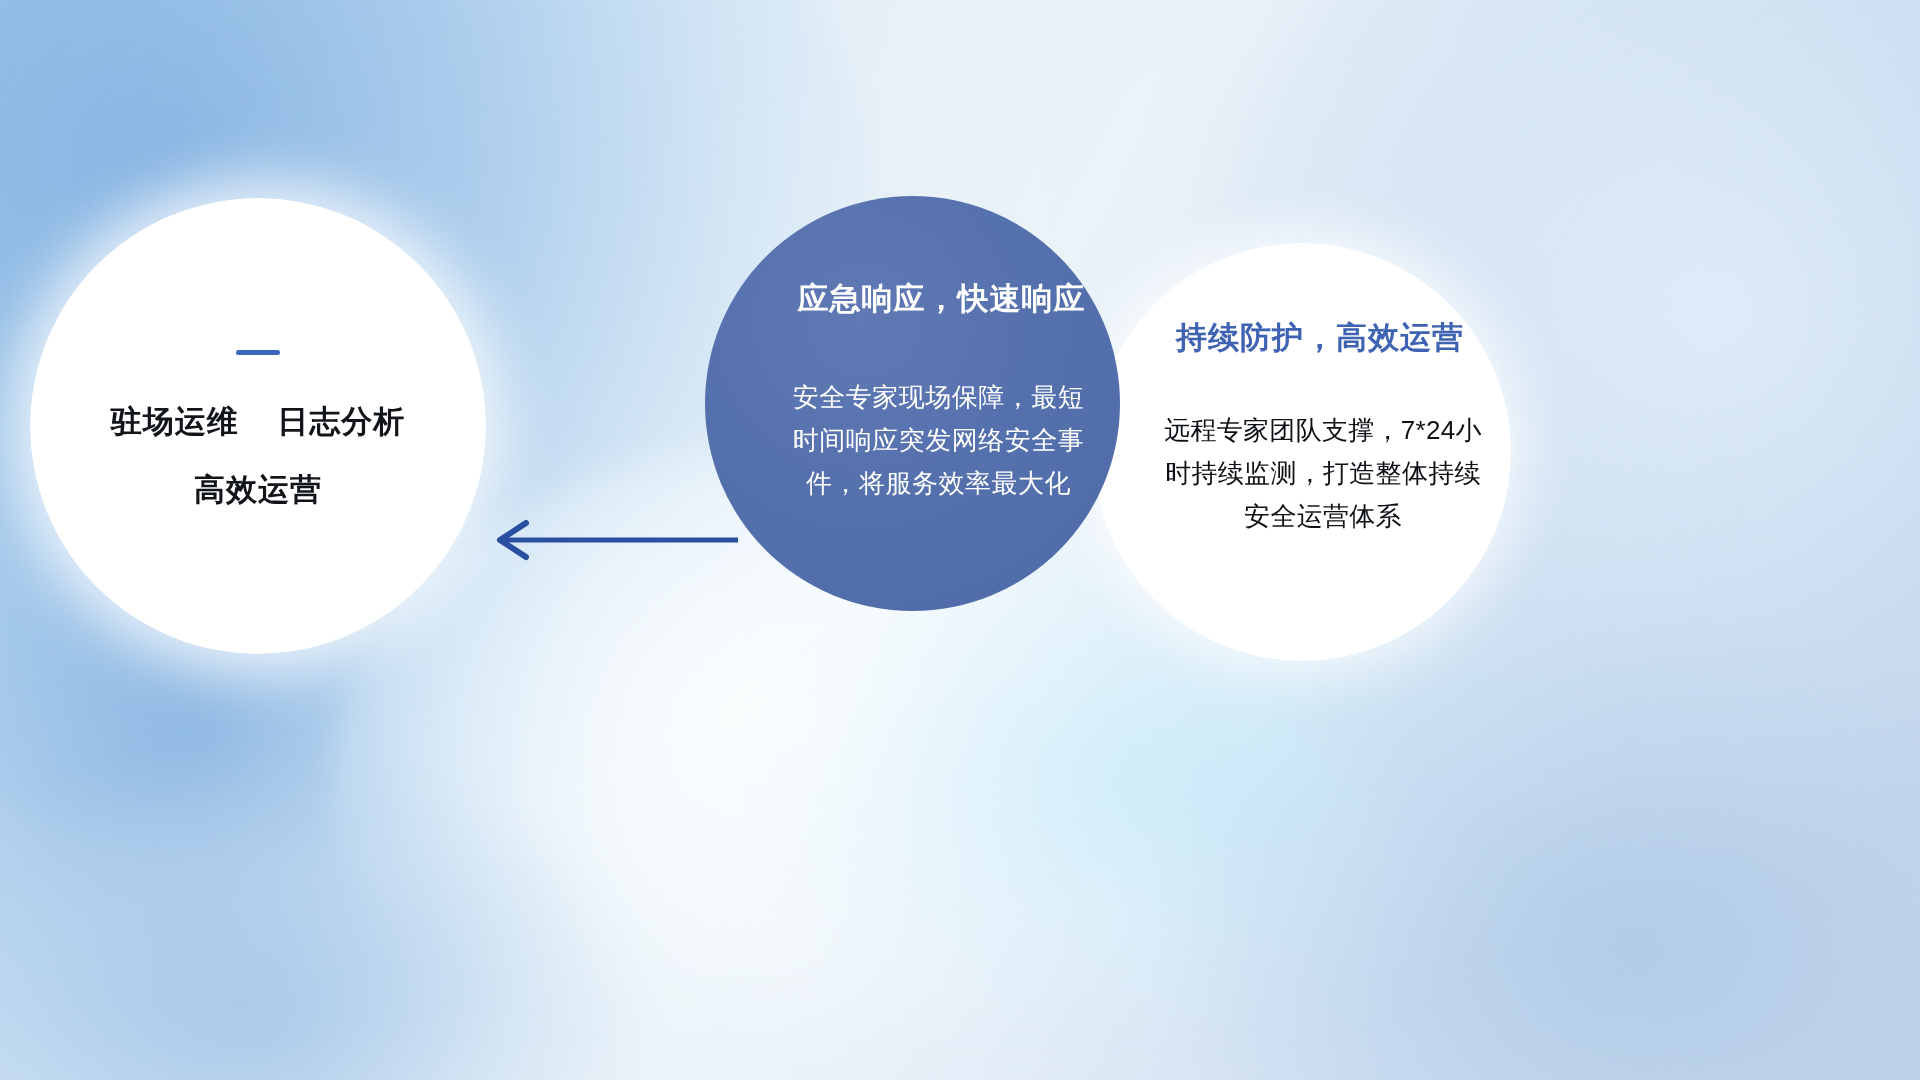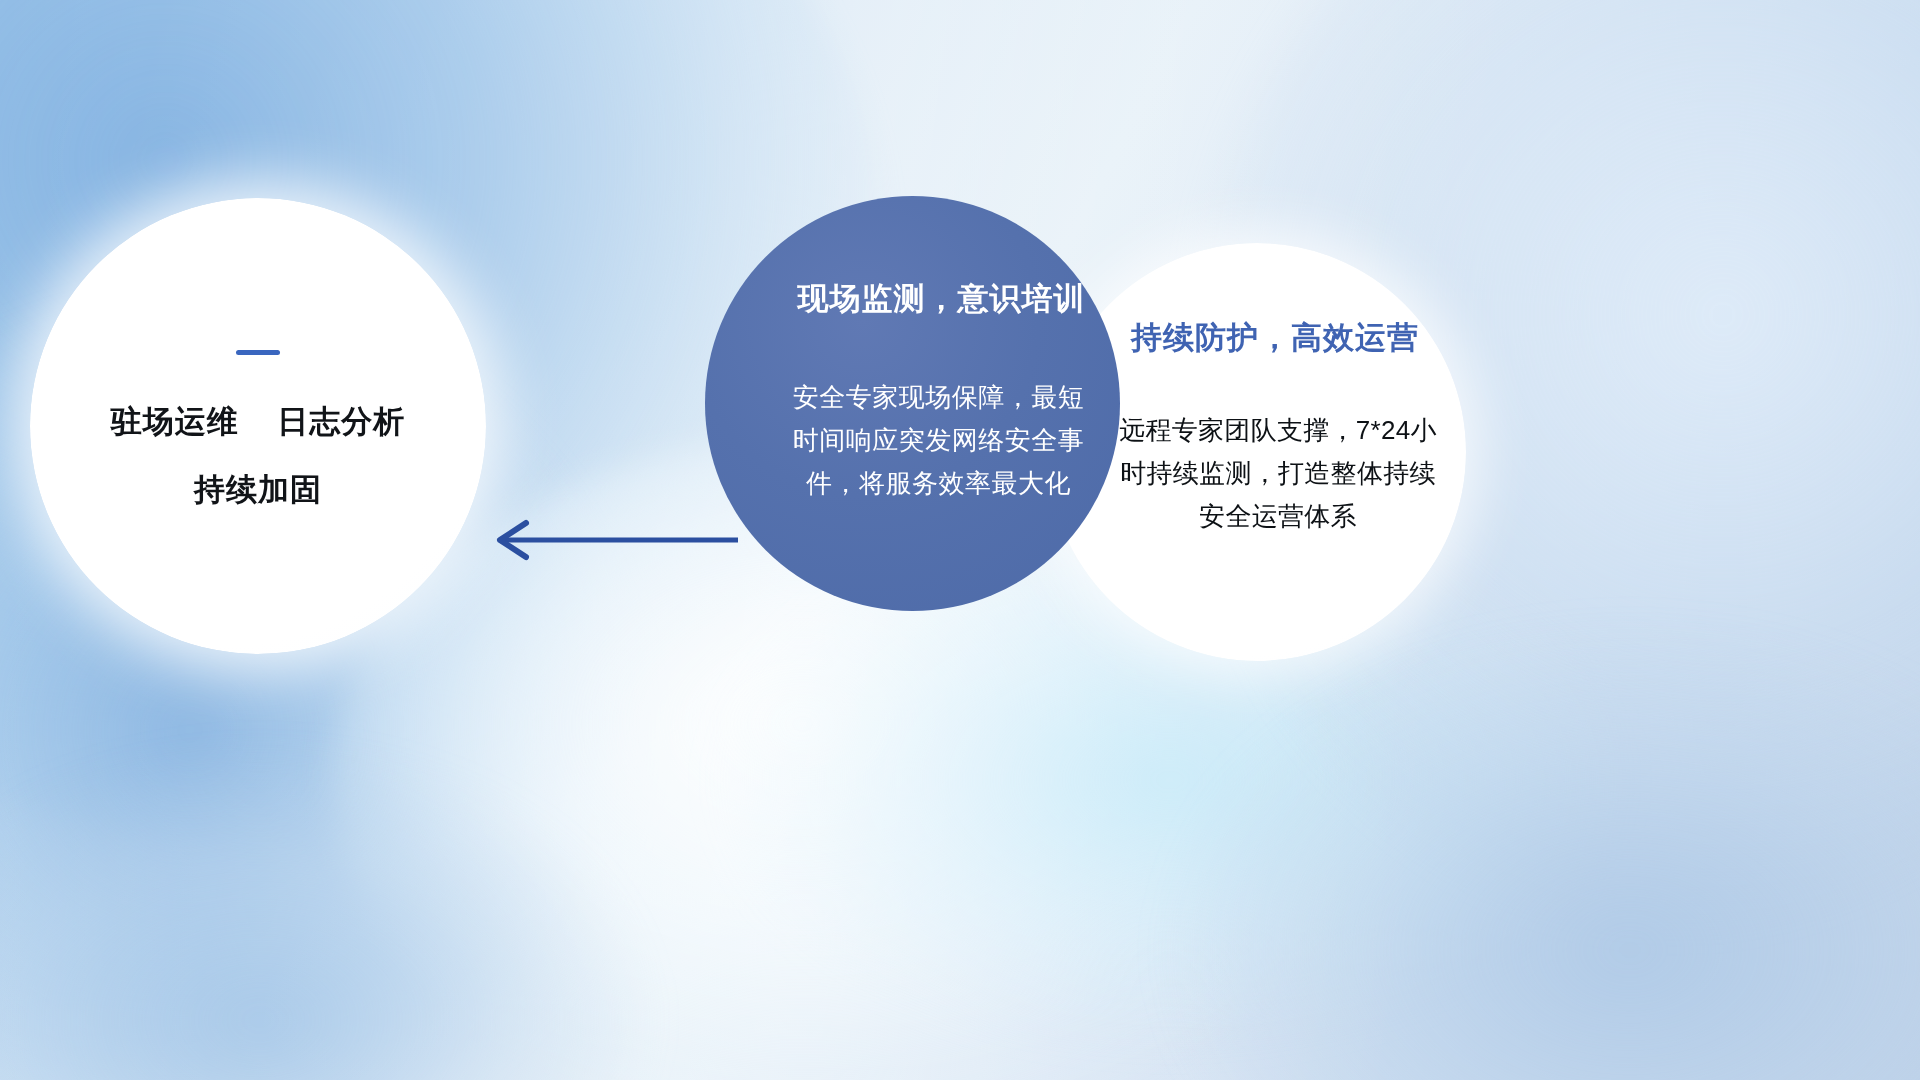--- a/index.html
+++ b/index.html
@@ -160,21 +160,21 @@
     color:#ffffff;
     font-size:26px;
     line-height:43px;
     text-align:center;
     max-width:300px;
     margin-left:52px;
     letter-spacing:0.5px;
   }
   #circle-right-real{
     position:absolute;
-    left:1048px; top:243px; width:418px; height:418px;
+    left:1093px; top:243px; width:418px; height:418px;
     border-radius:50%;
     background:radial-gradient(circle at 45% 35%, #ffffff 0%, #ffffff 75%, #fafcff 100%);
     box-shadow:0 0 54px 14px rgba(255,255,255,0.72);
     z-index:2;
     display:flex; flex-direction:column; align-items:center;
     padding:74px 20px 0 20px;
   }
   #circle-right-real .title{
     color:#3f63b2;
     font-weight:700;
@@ -216,31 +216,31 @@
   <div class="bg-blob-bl"></div>
   <div class="bg-sheen"></div>
 </div>
 
 <div id="content">
 
   <div id="circle-left" class="circle">
     <div class="left-dash"></div>
     <div class="left-lines">
       <div class="left-line">驻场运维    日志分析</div>
-      <div class="left-line">持续加固</div>
+      <div class="left-line">高效运营</div>
     </div>
   </div>
 
   <svg id="arrow" viewBox="0 0 260 56">
     <line x1="258" y1="28" x2="22" y2="28" stroke="#2b4fa0" stroke-width="5"></line>
     <polyline points="46,11 20,28 46,45" fill="none" stroke="#2b4fa0" stroke-width="6" stroke-linecap="round" stroke-linejoin="round"></polyline>
   </svg>
 
   <div id="circle-mid" class="circle">
-    <div class="title">现场监测，意识培训</div>
+    <div class="title">应急响应，快速响应</div>
     <div class="body">安全专家现场保障，最短时间响应突发网络安全事件，将服务效率最大化</div>
   </div>
 
   <div id="circle-right-real" class="circle">
     <div class="title">持续防护，高效运营</div>
     <div class="body">远程专家团队支撑，7*24小时持续监测，打造整体持续安全运营体系</div>
   </div>
 
 </div>
 

